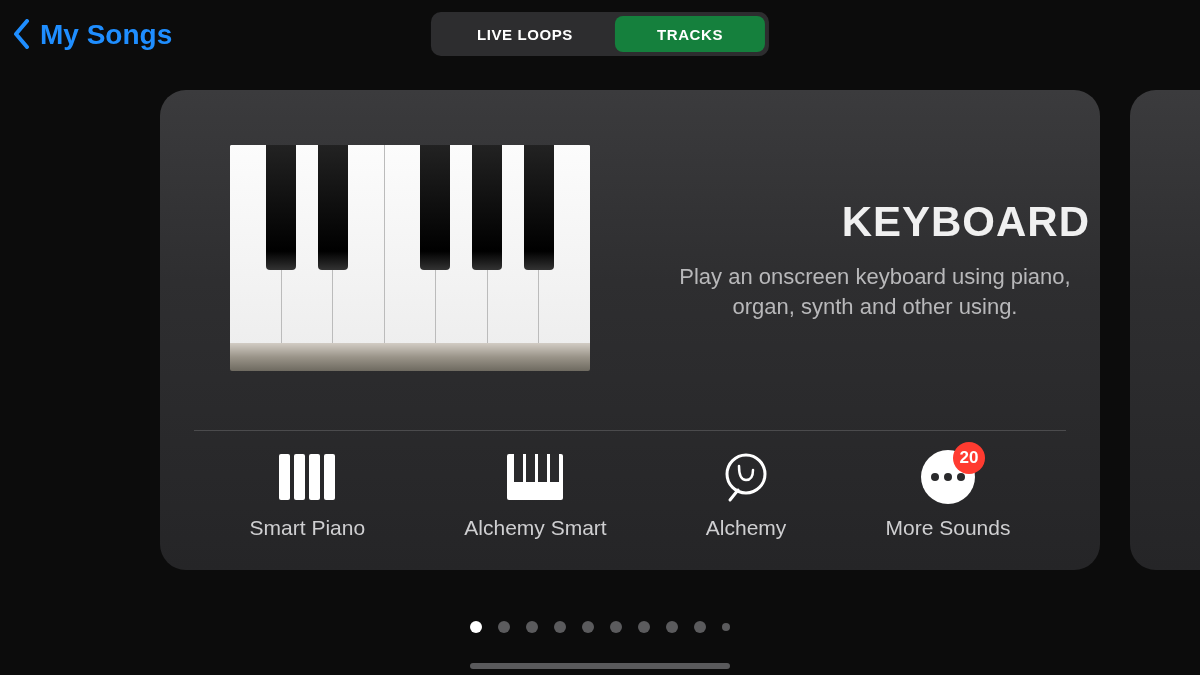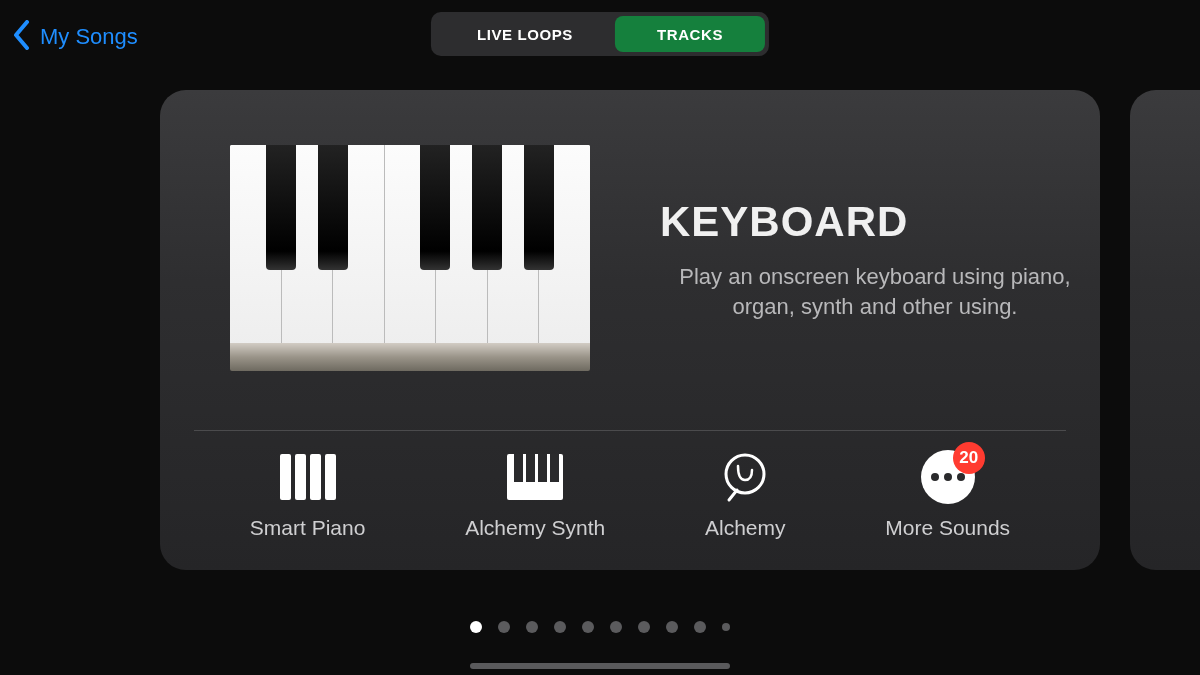--- a/index.html
+++ b/index.html
@@ -10,25 +10,25 @@
     color: #fff;
     overflow: hidden;
     position: relative;
   }
   .topbar {
     position: absolute; top: 0; left: 0; right: 0;
     height: 70px;
     display: flex; align-items: center;
   }
   .back-btn {
-    display: flex; align-items: flex-end;
+    display: flex; align-items: flex-start;
     margin-left: 12px;
     color: #1f8eff;
-    font-size: 22px;
-    font-weight: 400;
+    font-size: 28px;
+    font-weight: 700;
     cursor: pointer;
   }
   .chevron {
     width: 18px; height: 30px;
     margin-right: 10px;
   }
   .segmented {
     position: absolute; left: 50%; transform: translateX(-50%);
     top: 12px;
     background: #2d2d2f;
@@ -108,20 +108,21 @@
   .hero-text {
     margin-left: 70px;
     max-width: 430px;
     color: #f0f0f0;
   }
   .hero-title {
     font-size: 42px;
     font-weight: 700;
     letter-spacing: 1px;
     margin-bottom: 16px;
+    text-align: right;
   }
   .hero-desc {
     font-size: 22px;
     line-height: 1.35;
     color: #b8b8ba;
     text-align: center;
   }
   .divider {
     position: absolute; top: 340px; left: 34px; right: 34px;
     height: 1px; background: #4b4b4d;
@@ -261,21 +262,21 @@
       </div>
       <div class="opt">
         <div class="opt-ico">
           <div class="alchemy-ico">
             <div class="bk" style="left:7px"></div>
             <div class="bk" style="left:19px"></div>
             <div class="bk" style="left:31px"></div>
             <div class="bk" style="left:43px"></div>
           </div>
         </div>
-        <div class="opt-label">Alchemy Synth</div>
+        <div class="opt-label">Alchemy Smart</div>
       </div>
       <div class="opt">
         <div class="opt-ico sampler-ico">
           <svg viewBox="0 0 54 54">
               <circle cx="27" cy="24" r="19" stroke="#fff" stroke-width="3" fill="none"></circle>
               <path d="M19 40 L11 50" stroke="#fff" stroke-width="3" stroke-linecap="round"></path>
               <path d="M20 16 Q20 30 27 30 Q34 30 34 20" stroke="#fff" stroke-width="2.5" fill="none" stroke-linecap="round"></path>
             </svg>
         </div>
         <div class="opt-label">Alchemy</div>

